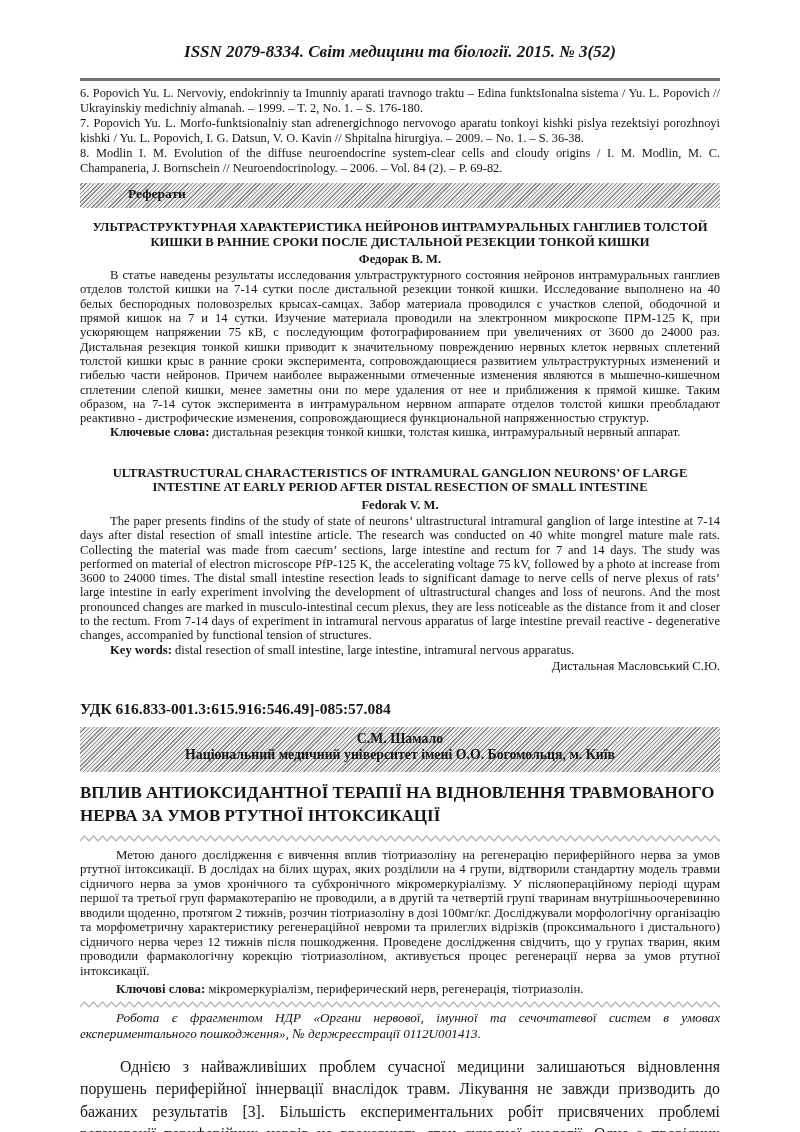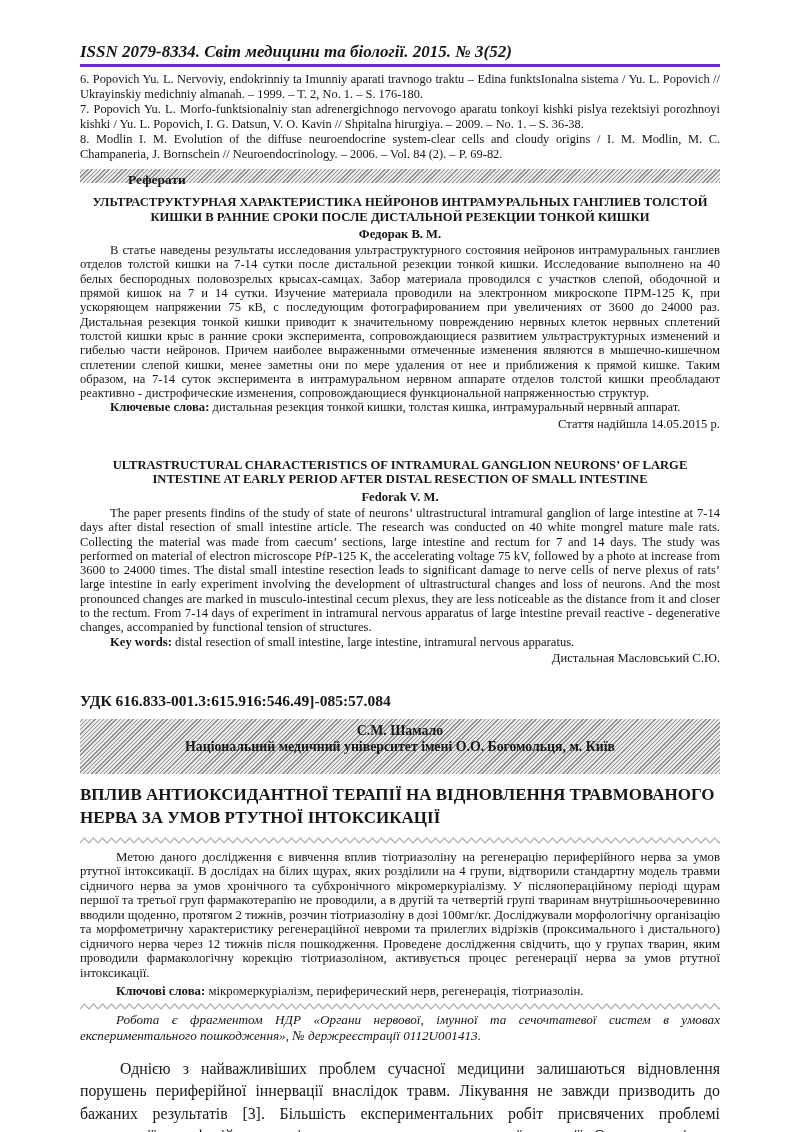--- a/index.html
+++ b/index.html
@@ -5,45 +5,45 @@
   html, body { margin: 0; padding: 0; }
   body {
     width: 800px; height: 1132px; overflow: hidden;
     background: #ffffff; color: #161616;
     font-family: "Liberation Serif", "DejaVu Serif", serif;
   }
   .page { padding: 42px 80px 0 80px; width: 640px; }
 
   
   .journal-header {
-    text-align: left;
+    text-align: center;
     font-weight: bold; font-style: italic;
     font-size: 17px; line-height: 20px;
-    border-bottom: 3px solid #6d28d9;
-    padding-bottom: 2px;
+    border-bottom: 3px solid #737373;
+    padding-bottom: 16px;
   }
 
   
   .refs { margin-top: 5px; }
   .refs p {
     margin: 0; font-size: 12.4px; line-height: 15px;
     text-align: justify;
   }
 
   
   .hatch {
     background: repeating-linear-gradient(-45deg, #8f8f8f 0 1px, #e9e9e9 1px 3px);
   }
   .band-referaty {
-    margin-top: 7px; height: 14px; line-height: 22px;
+    margin-top: 7px; height: 25px; line-height: 22px;
     font-weight: bold; font-size: 13.5px;
     padding-left: 48px; box-sizing: border-box;
   }
   .band-author {
-    margin-top: 9px; padding: 4px 0 19px 0;
+    margin-top: 9px; padding: 4px 0 9px 0;
     text-align: center; font-weight: bold;
     font-size: 13.8px; line-height: 16px;
   }
 
   
   .cols { display: flex; gap: 26px; margin-top: 12px; flex-direction: column; }
   .col { flex: 1; min-width: 0; }
   .col-title {
     font-weight: bold; font-size: 12.6px; line-height: 14.6px;
     text-align: center; margin: 0 0 3px 0;
@@ -102,21 +102,20 @@
   <div class="hatch band-referaty">
     <span>Реферати</span>
   </div>
 
   <div class="cols">
     <div class="col">
       <p class="col-title">УЛЬТРАСТРУКТУРНАЯ ХАРАКТЕРИСТИКА НЕЙРОНОВ ИНТРАМУРАЛЬНЫХ ГАНГЛИЕВ ТОЛСТОЙ КИШКИ В РАННИЕ СРОКИ ПОСЛЕ ДИСТАЛЬНОЙ РЕЗЕКЦИИ ТОНКОЙ КИШКИ</p>
       <p class="col-author">Федорак В. М.</p>
       <p class="col-body">В статье наведены результаты исследования ультраструктурного состояния нейронов интрамуральных ганглиев отделов толстой кишки на 7-14 сутки после дистальной резекции тонкой кишки. Исследование выполнено на 40 белых беспородных половозрелых крысах-самцах. Забор материала проводился с участков слепой, ободочной и прямой кишок на 7 и 14 сутки. Изучение материала проводили на электронном микроскопе ПРМ-125 К, при ускоряющем напряжении 75 кВ, с последующим фотографированием при увеличениях от 3600 до 24000 раз. Дистальная резекция тонкой кишки приводит к значительному повреждению нервных клеток нервных сплетений толстой кишки крыс в ранние сроки эксперимента, сопровождающиеся развитием ультраструктурных изменений и гибелью части нейронов. Причем наиболее выраженными отмеченные изменения являются в мышечно-кишечном сплетении слепой кишки, менее заметны они по мере удаления от нее и приближения к прямой кишке. Таким образом, на 7-14 суток эксперимента в интрамуральном нервном аппарате отделов толстой кишки преобладают реактивно - дистрофические изменения, сопровождающиеся функциональной напряженностью структур.</p>
       <p class="col-keywords"><b>Ключевые слова:</b><span> дистальная резекция тонкой кишки, толстая кишка, интрамуральный нервный аппарат.</span></p>
-      <p class="col-note">Стаття надійшла 14.05.2015 р.</p>
     </div>
     <div class="col">
       <p class="col-title">ULTRASTRUCTURAL CHARACTERISTICS OF INTRAMURAL GANGLION NEURONS’ OF LARGE INTESTINE AT EARLY PERIOD AFTER DISTAL RESECTION OF SMALL INTESTINE</p>
       <p class="col-author">Fedorak V. M.</p>
       <p class="col-body">The paper presents findins of the study of state of neurons’ ultrastructural intramural ganglion of large intestine at 7-14 days after distal resection of small intestine article. The research was conducted on 40 white mongrel mature male rats. Collecting the material was made from caecum’ sections, large intestine and rectum for 7 and 14 days. The study was performed on material of electron microscope PfP-125 K, the accelerating voltage 75 kV, followed by a photo at increase from 3600 to 24000 times. The distal small intestine resection leads to significant damage to nerve cells of nerve plexus of rats’ large intestine in early experiment involving the development of ultrastructural changes and loss of neurons. And the most pronounced changes are marked in musculo-intestinal cecum plexus, they are less noticeable as the distance from it and closer to the rectum. From 7-14 days of experiment in intramural nervous apparatus of large intestine prevail reactive - degenerative changes, accompanied by functional tension of structures.</p>
       <p class="col-keywords"><b>Key words:</b><span> distal resection of small intestine, large intestine, intramural nervous apparatus.</span></p>
       <p class="col-note">Дистальная Масловський С.Ю.</p>
     </div>
   </div>
 

